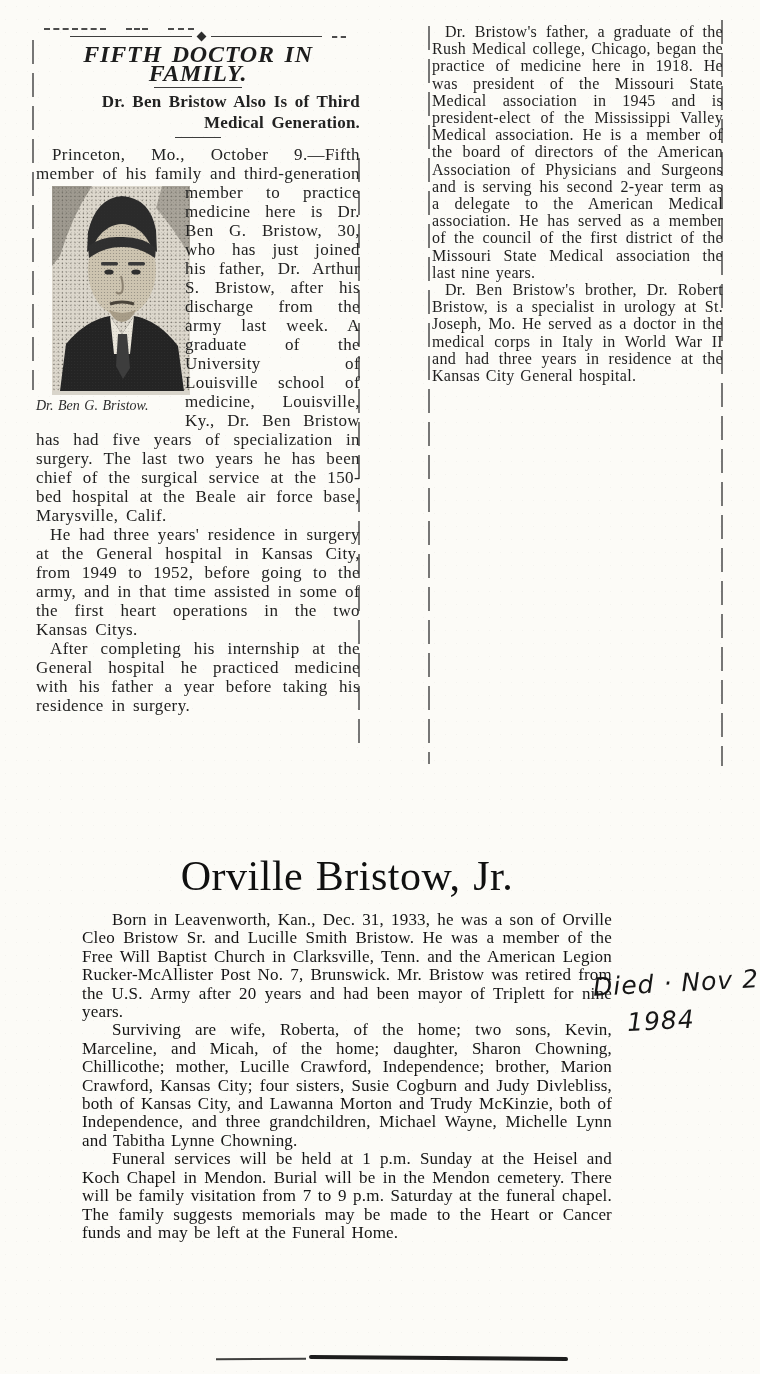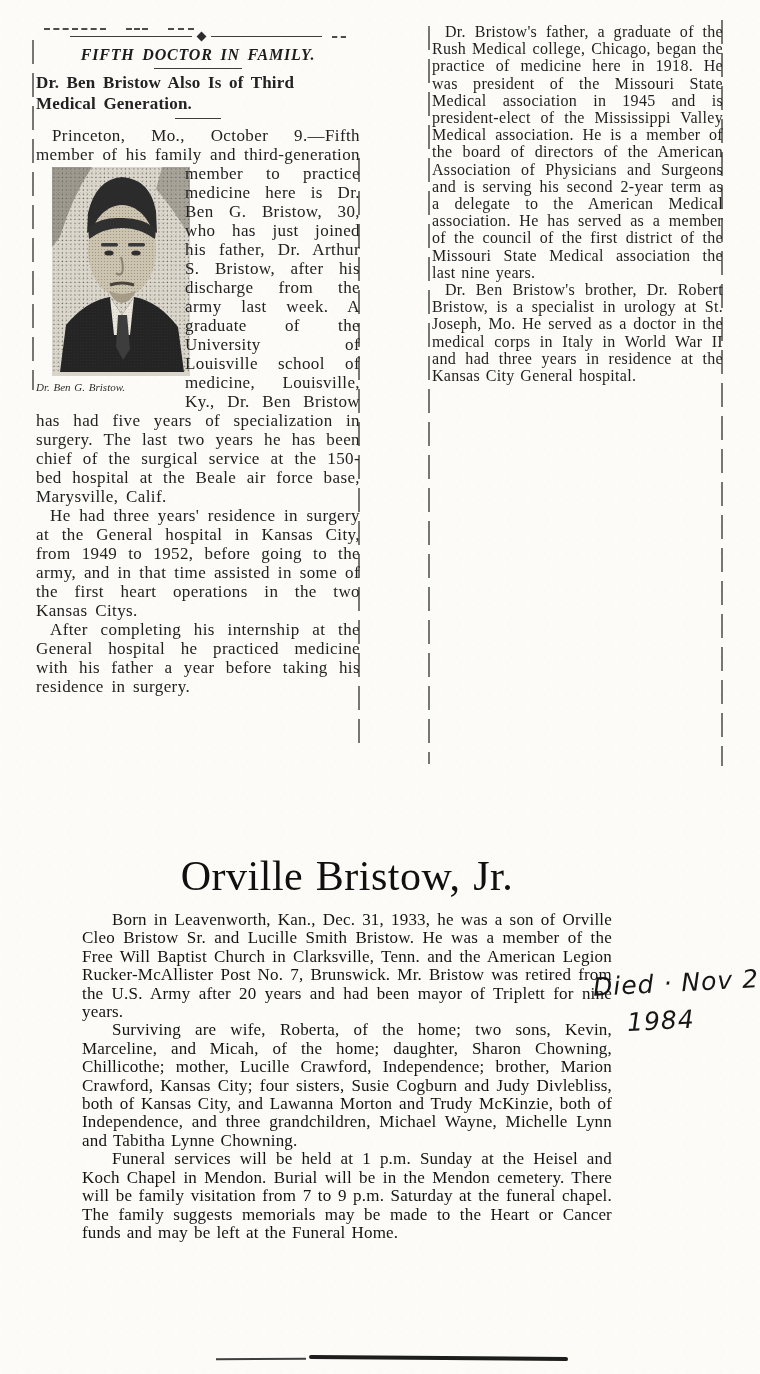--- a/index.html
+++ b/index.html
@@ -35,35 +35,35 @@
   .deco-dashes span { border-top:2px dashed #4c4c4c; height:0; display:block; }
   .dash-a { width:62px; } .dash-b { width:22px; } .dash-c { width:26px; }
 
   .diamond-row { display:flex; align-items:center; margin:1px 14px 5px 34px; }
   .diamond-row .lineL { flex:1.1; border-top:1.6px solid #3e3e3e; }
   .diamond-row .lineR { flex:1;   border-top:1.6px solid #3e3e3e; margin-right:10px; }
   .diamond-row .tail  { width:14px; border-top:2px dashed #4c4c4c; }
   .diamond { width:7px; height:7px; background:#2d2d2d; transform:rotate(45deg); margin:0 6px; flex:none; }
 
   .a1-head {
-    font-size:16px; font-weight:bold; font-style:italic;
+    font-size:24px; font-weight:bold; font-style:italic;
     text-align:center; margin:2px 0 0; letter-spacing:0.8px;
     text-indent:0; color:#1d1d1d;
   }
   .rule-sm { width:88px; border-top:1.6px solid #3d3d3d; margin:4px auto 3px; }
   .a1-sub {
-    font-size:17px; font-weight:bold; text-align:left;
+    font-size:17px; font-weight:bold; text-align:right;
     margin:1px 6px 0; line-height:21px; letter-spacing:0.2px; text-indent:0;
   }
   .rule-xs { width:46px; border-top:1.6px solid #3d3d3d; margin:4px auto 7px; }
 
   .photo-float { float:left; width:140px; margin:3px 9px 0 0; }
   .photo-frame { width:138px; height:205px; overflow:hidden; background:#d9d5cb; }
   .photo-caption {
-    font-size:11px; font-style:italic; text-align:center;
+    font-size:14px; font-style:italic; text-align:center;
     margin-top:2px; color:#2c2c2c; letter-spacing:0; word-spacing:1px;
     line-height:13px;
   }
 
   
   #clip1-right {
     left:432px; top:23px; width:291px;
     font-size:16px; line-height:17.2px;
     letter-spacing:0.3px; word-spacing:1.5px;
     color:#1f1f1f;

